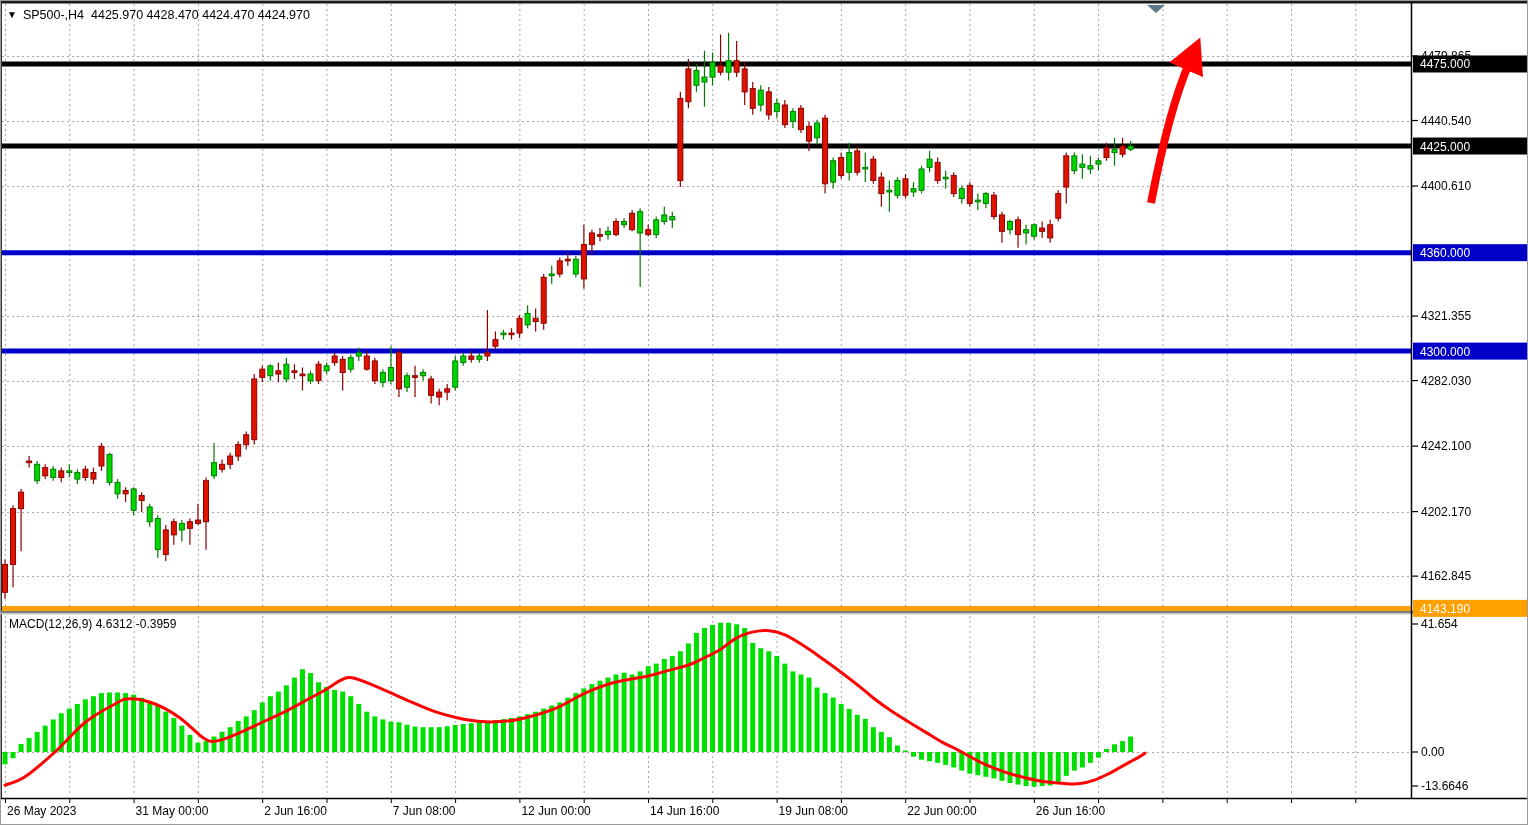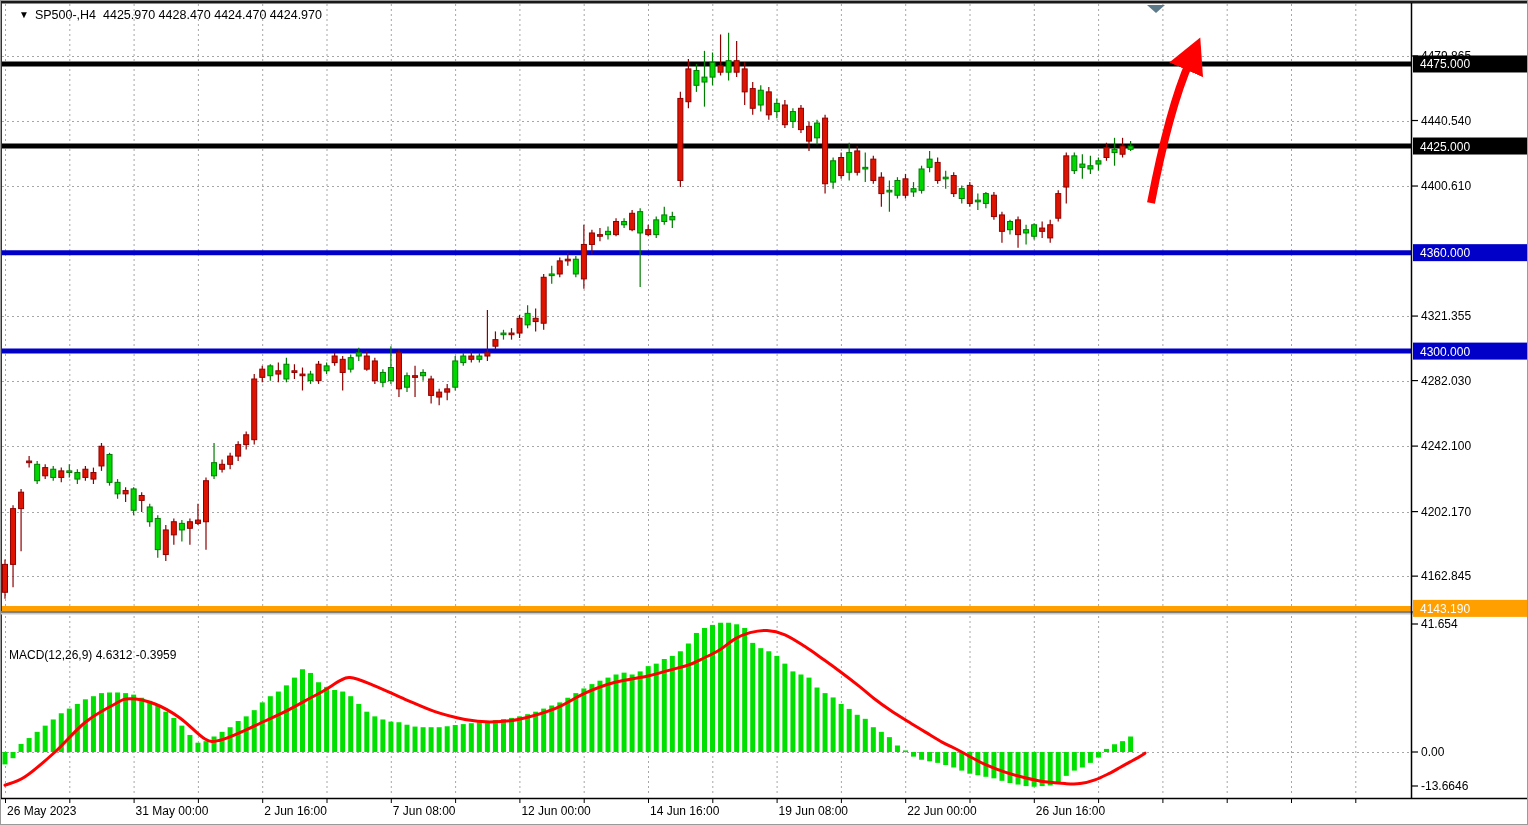--- a/index.html
+++ b/index.html
@@ -1,21 +1,21 @@
 <!DOCTYPE html>
 <html><head>
 <meta charset="utf-8">
 <style>
   html,body{margin:0;padding:0;background:#fff;}
   #root{position:relative;width:1528px;height:825px;background:#fff;overflow:hidden;
         font-family:"Liberation Sans",sans-serif;border:1px solid #9a9a9a;box-sizing:border-box;}
   #chart-svg{position:absolute;left:0;top:0;}
   .overlay-label{position:absolute;color:#000;font-size:12.5px;white-space:pre;z-index:5;}
-  #title-bar{left:18px;top:7px;}
-  #macd-label{left:8px;top:616px;font-size:12px;margin-top:31px;}
+  #title-bar{left:6px;top:7px;}
+  #macd-label{left:8px;top:616px;font-size:12px;}
   .tri{display:inline-block;font-size:10px;vertical-align:1px;margin-right:6px;}
 </style>
 </head>
 <body>
 
 <div id="root">
   <svg id="chart-svg" width="1528" height="825">
       <g stroke="#A6A6A6" stroke-width="1" stroke-dasharray="2,3">
         <line x1="4.5" y1="3" x2="4.5" y2="608"></line>
         <line x1="4.5" y1="615" x2="4.5" y2="795"></line>

